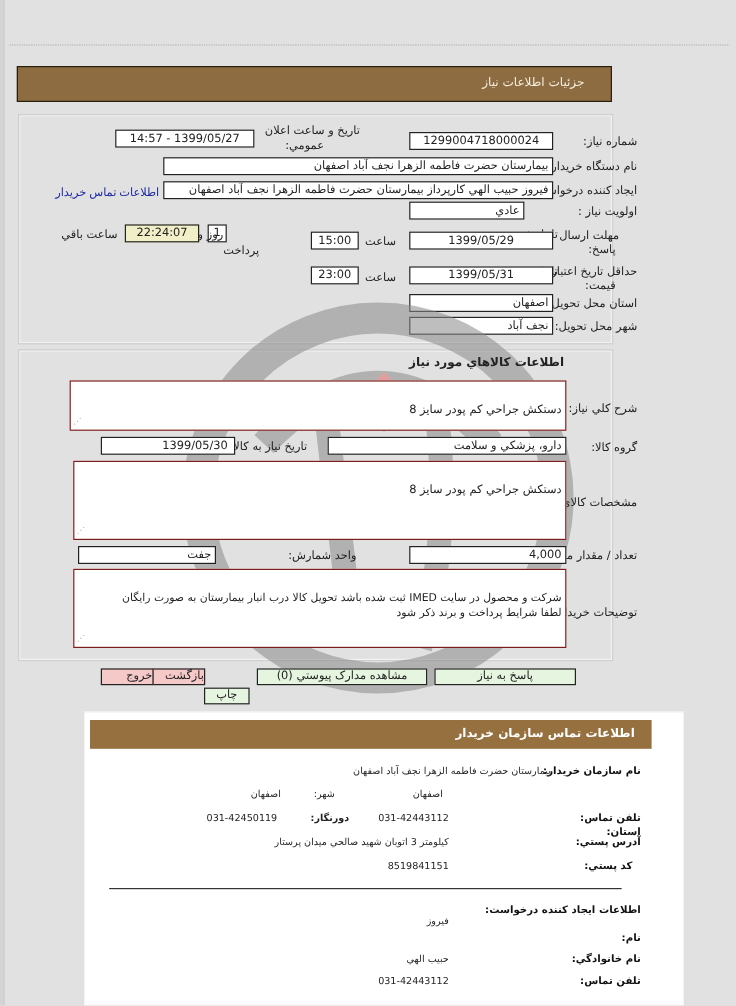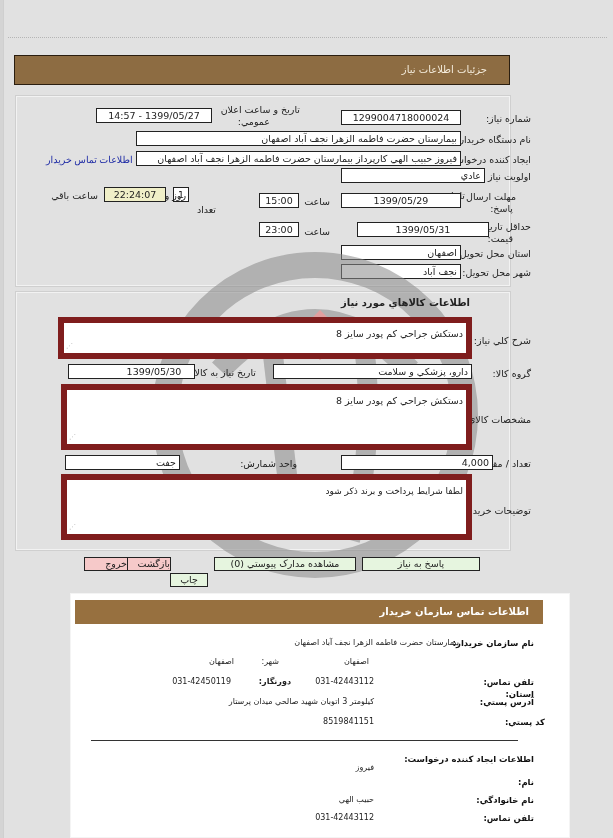--- a/index.html
+++ b/index.html
@@ -31,22 +31,22 @@
     }
     .lbl { position: absolute; color: #222; font-size: 9.5px; line-height: 12px; white-space: nowrap; text-align: right; }
     .box {
       position: absolute; background: #fff; border: 1px solid #222;
       font-size: 9.5px; height: 15px; line-height: 13px; padding: 0 3px;
       white-space: nowrap; overflow: hidden;
     }
     .box.center { text-align: center; }
     .box.yellow { background: #f0efc8; }
     .textarea {
-      position: absolute; background: #fff; border: 6px solid #7f1d1d;
-      font-size: 9.5px; line-height: 12px; padding: 5px 3px; text-align: right;
+      position: absolute; background: #fff; border: 1px solid #7f1d1d;
+      font-size: 9.5px; line-height: 12px; padding: 18px 3px; text-align: right;
     }
     .grip { position: absolute; left: 2px; bottom: 1px; font-size: 7px; color: #aaa; direction: ltr; }
     .link { position: absolute; color: #1d2aa5; font-size: 9.5px; cursor: pointer; white-space: nowrap; }
     .section-title { position: absolute; font-weight: bold; font-size: 10px; color: #222; white-space: nowrap; }
     .btn {
       position: absolute; height: 14px; border: 1px solid #222; font-size: 9.5px;
       line-height: 12px; text-align: center; background: #e6f5df; cursor: pointer; white-space: nowrap;
     }
     .btn.pink { background: #f6c9c9; padding-left: 42px; }
     
@@ -86,39 +86,39 @@
 <div class="box center" style="left:96px; top:108px; width:116px;">1399/05/27 - 14:57</div>
 
 <span class="lbl" style="right:82px; top:134px;">نام دستگاه خريدار:</span>
 <div class="box" style="left:136px; top:131px; width:325px; text-align:right;">بيمارستان حضرت فاطمه الزهرا نجف آباد اصفهان</div>
 
 <span class="lbl" style="right:82px; top:154px;">ايجاد کننده درخواست:</span>
 <div class="box" style="left:136px; top:151px; width:325px; text-align:right;">فيروز حبيب الهي کارپرداز بيمارستان حضرت فاطمه الزهرا نجف آباد اصفهان</div>
 <span class="link" style="left:46px; top:154px;font-family:Liberation Serif, serif;">اطلاعات تماس خريدار</span>
 
 <span class="lbl" style="right:82px; top:171px;">اولويت نياز :</span>
-<div class="box" style="left:341px; top:168px; width:144px; text-align:right;">عادي</div>
+<div class="box" style="left:341px; top:168px; width:96px; text-align:right;">عادي</div>
 
 <span class="lbl" style="right:97px; top:191px;">مهلت ارسال</span>
 <span class="lbl" style="right:100px; top:203px;">پاسخ:</span>
 <span class="lbl" style="right:148px; top:190px;">تا تاريخ :</span>
 <div class="box center" style="left:341px; top:193px; width:120px;">1399/05/29</div>
 <span class="lbl" style="right:283px; top:196px;">ساعت</span>
 <div class="box center" style="left:259px; top:193px; width:40px;">15:00</div>
 
 <div class="box center" style="left:173px; top:187px; width:16px;">1</div>
 <span class="lbl" style="right:427px; top:190px;">روز و</span>
-<span class="lbl" style="right:397px; top:204px;">تعداد</span>
+<span class="lbl" style="right:397px; top:204px;">پرداخت</span>
 <div class="box center yellow" style="left:104px; top:187px; width:62px;">22:24:07</div>
 <span class="lbl" style="right:515px; top:190px;">ساعت باقي</span>
 
 <span class="lbl" style="right:82px; top:221px;">حداقل تاريخ اعتبار</span>
 <span class="lbl" style="right:100px; top:233px;">قيمت:</span>
 <span class="lbl" style="right:148px; top:221px;">تا تاريخ :</span>
-<div class="box center" style="left:341px; top:222px; width:132px;margin-left:16px;">1399/05/31</div>
+<div class="box center" style="left:341px; top:222px; width:120px;">1399/05/31</div>
 <span class="lbl" style="right:283px; top:226px;">ساعت</span>
 <div class="box center" style="left:259px; top:222px; width:40px;">23:00</div>
 
 <span class="lbl" style="right:82px; top:248px;">استان محل تحويل:</span>
 <div class="box" style="left:341px; top:245px; width:120px; text-align:right;">اصفهان</div>
 
 <span class="lbl" style="right:82px; top:267px;">شهر محل تحويل:</span>
 <div class="box" style="left:341px; top:264px; width:120px; text-align:right;">نجف آباد</div>
 
 <div class="panel2"></div>
@@ -135,35 +135,36 @@
 
 <span class="lbl" style="right:82px; top:335px;">شرح کلي نياز:</span>
 <div class="textarea" style="left:58px; top:317px; width:414px; height:42px;">
   <span>دستکش جراحي کم پودر سايز 8</span>
   <span class="grip">⋰</span>
 </div>
 
 <span class="lbl" style="right:82px; top:368px;">گروه کالا:</span>
 <div class="box" style="left:273px; top:364px; width:199px; text-align:right;">دارو، پزشکي و سلامت</div>
 <span class="lbl" style="right:357px; top:367px;">تاريخ نياز به کالا:</span>
-<div class="box center" style="left:68px; top:364px; width:127px;padding-left:48px;">1399/05/30</div>
+<div class="box center" style="left:84px; top:364px; width:112px;padding-left:48px;">1399/05/30</div>
 
 <span class="lbl" style="right:82px; top:414px;">مشخصات کالاي مورد نياز:</span>
 <div class="textarea" style="left:61px; top:384px; width:411px; height:66px;">
   <span>دستکش جراحي کم پودر سايز 8</span>
   <span class="grip">⋰</span>
 </div>
 
 <span class="lbl" style="right:82px; top:458px;">تعداد / مقدار مورد نياز:</span>
-<div class="box" style="left:341px; top:455px; width:152px; text-align:right;">4,000</div>
+<div class="box" style="left:341px; top:455px; width:131px; text-align:right;">4,000</div>
 <span class="lbl" style="right:316px; top:458px;">واحد شمارش:</span>
 <div class="box" style="left:65px; top:455px; width:115px; text-align:right;">جفت</div>
 
 <span class="lbl" style="right:82px; top:505px;">توضيحات خريدار:</span>
 <div class="textarea" style="left:61px; top:474px; width:411px; height:66px;">
+  <div style="white-space:nowrap; font-size:9px;">شرکت و محصول در سايت IMED ثبت شده باشد تحويل کالا درب انبار بيمارستان به صورت رايگان</div>
   <div style="white-space:nowrap; font-size:9px;">لطفا شرايط پرداخت و برند ذکر شود</div>
   <span class="grip">⋰</span>
 </div>
 
 <div class="btn" style="left:362px; top:557px; width:118px;">پاسخ به نياز</div>
 <div class="btn" style="left:214px; top:557px; width:142px;">مشاهده مدارک پيوستي (0)</div>
 <div class="btn" style="left:170px; top:557px; width:38px;margin-top:16px;">چاپ</div>
 <div class="btn pink" style="left:127px; top:557px; width:37px;">بازگشت</div>
 <div class="btn pink" style="left:84px; top:557px; width:37px;">خروج</div>
 
@@ -181,21 +182,21 @@
   <span class="v" style="right:335px; top:63px;">اصفهان</span>
 
   <span class="k" style="right:35px; top:83px;">تلفن تماس:</span>
   <span class="v" style="right:195px; top:83px;">031-42443112</span>
   <span class="v" style="right:278px; top:83px; font-weight:bold;">دورنگار:</span>
   <span class="v" style="right:338px; top:83px;">031-42450119</span>
 
   <span class="k" style="right:35px; top:103px;">آدرس پستي:</span>
   <span class="v" style="right:195px; top:103px;">کيلومتر 3 اتوبان شهيد صالحي ميدان پرستار</span>
 
-  <span class="k" style="right:24px; top:123px;">کد پستي:</span>
+  <span class="k" style="right:42px; top:123px;">کد پستي:</span>
   <span class="v" style="right:195px; top:123px;margin-left:16px;">8519841151</span>
 
   <div class="rule"></div>
 
   <span class="sub" style="right:35px; top:160px;">اطلاعات ايجاد کننده درخواست:</span>
 
   <span class="k" style="right:35px; top:183px;">نام:</span>
   <span class="v" style="right:195px; top:169px;">فيروز</span>
 
   <span class="k" style="right:35px; top:201px;">نام خانوادگي:</span>

